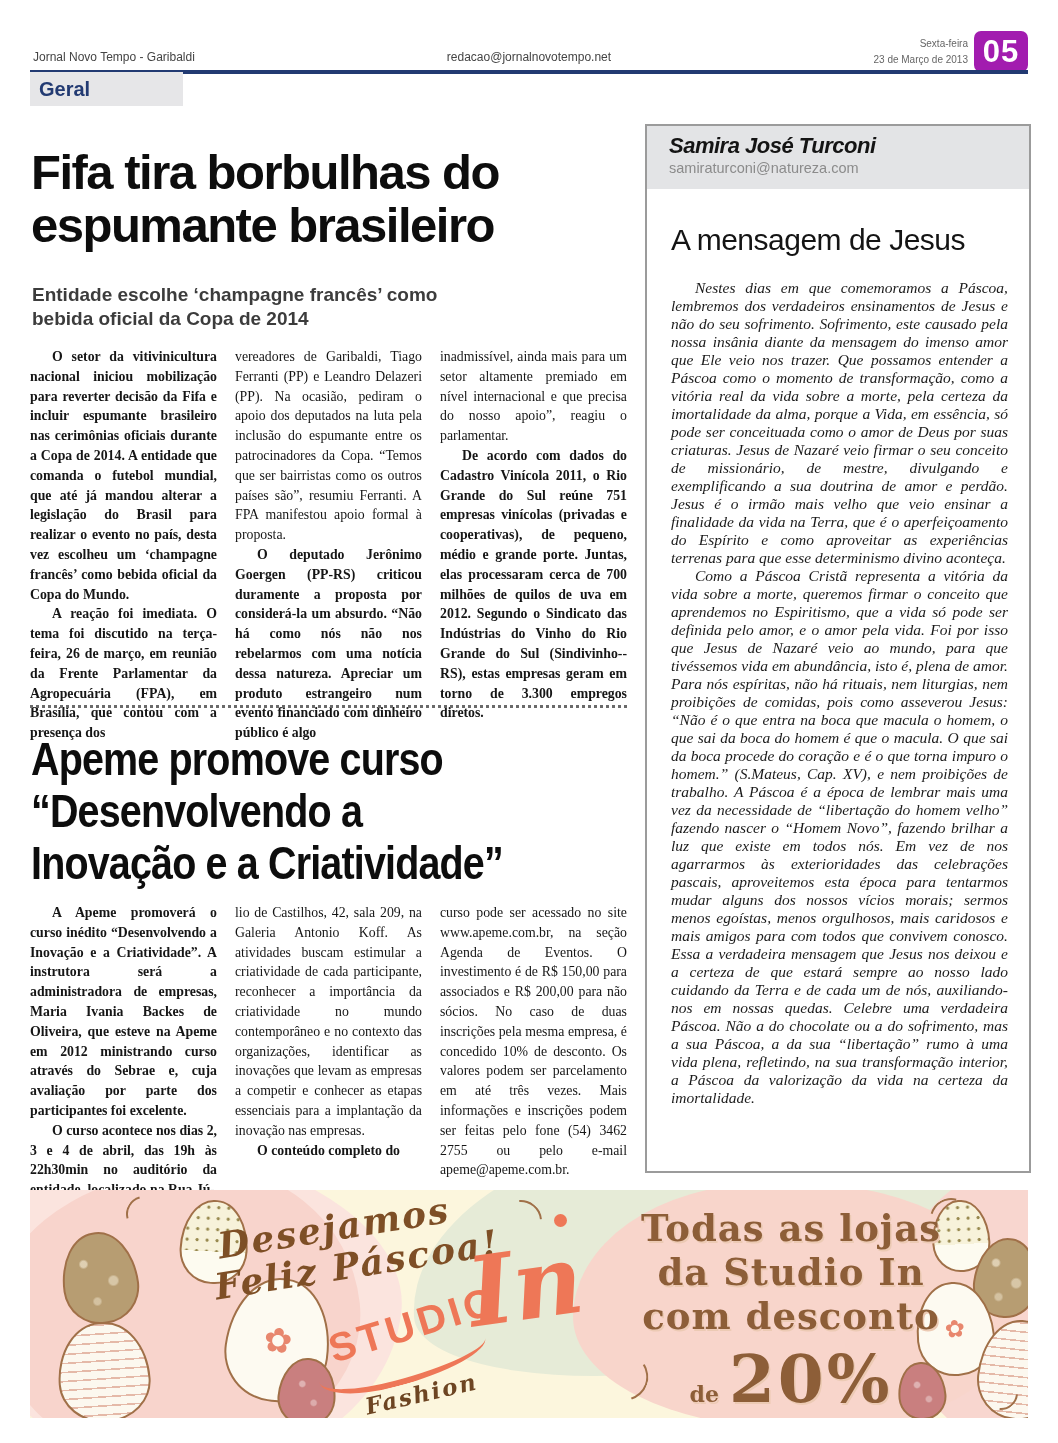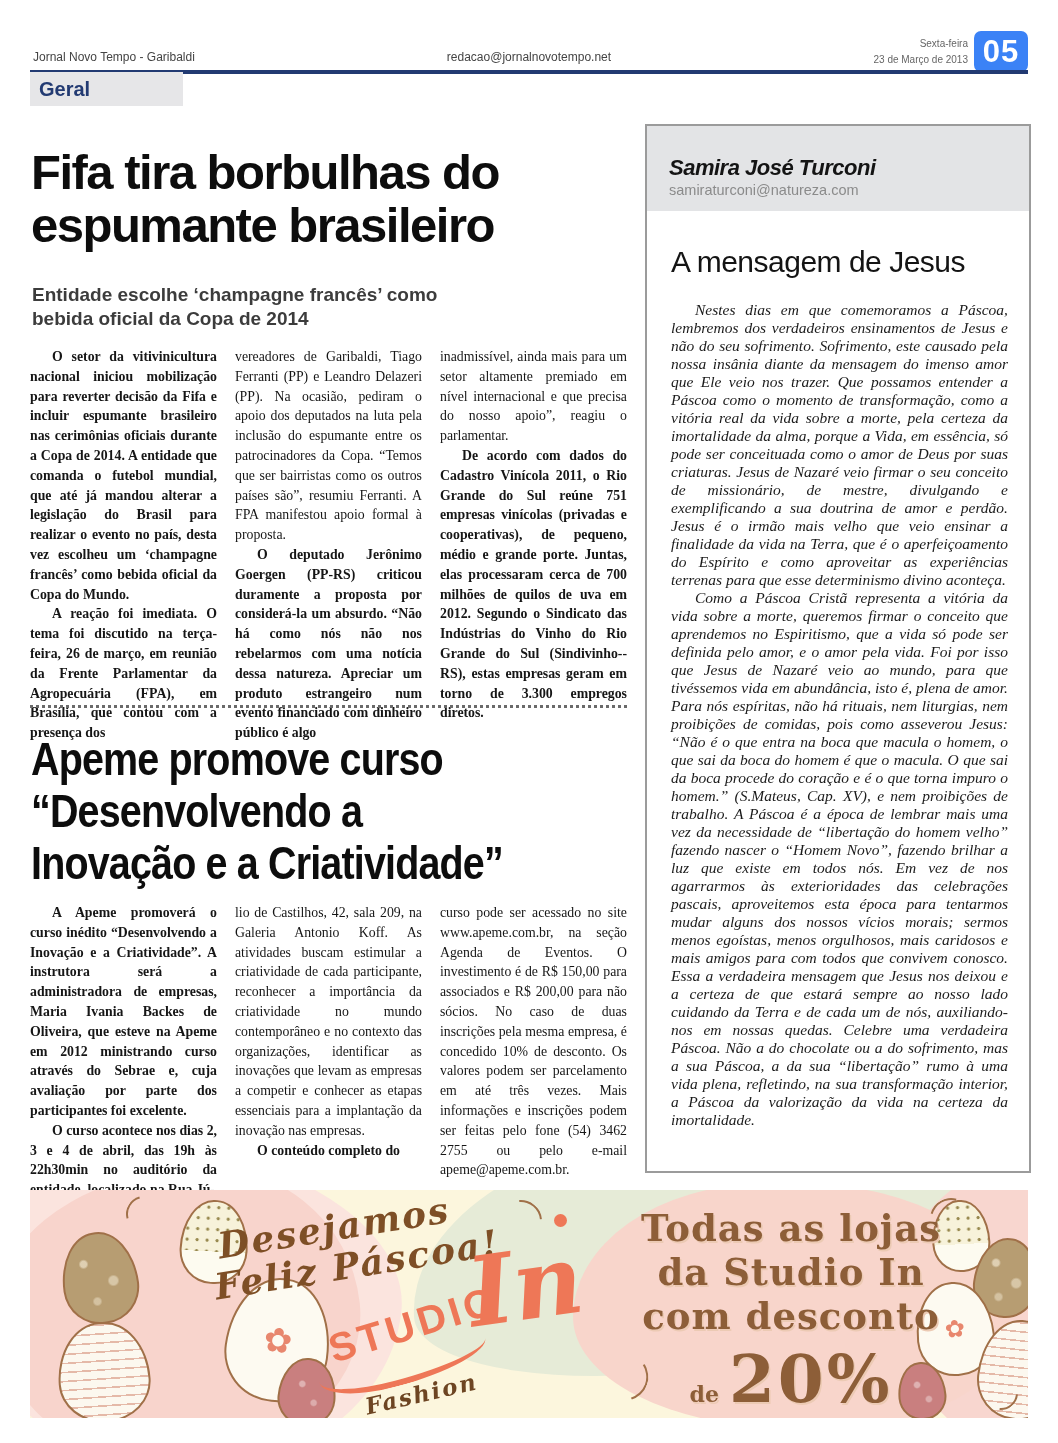--- a/index.html
+++ b/index.html
@@ -3,21 +3,21 @@
 <meta charset="utf-8">
 <style>
   html,body{margin:0;padding:0;background:#fff;}
   .page{position:relative;width:1058px;height:1443px;background:#fff;overflow:hidden;
         font-family:"Liberation Sans",sans-serif;color:#111;}
 
   
   .pub{position:absolute;left:33px;top:50px;font-size:12px;color:#444;}
   .hdr-email{position:absolute;left:0;right:0;top:50px;text-align:center;font-size:12px;color:#444;}
   .dateblock{position:absolute;right:90px;top:36px;text-align:right;font-size:10px;color:#666;line-height:16px;}
-  .pagebox{position:absolute;right:30px;top:31px;width:54px;height:41px;background:#3b82f6;border-radius:7px;
+  .pagebox{position:absolute;right:30px;top:31px;width:54px;height:41px;background:#a21caf;border-radius:7px;
            color:#fff;font-weight:bold;font-size:31px;display:flex;align-items:center;justify-content:center;letter-spacing:1px;}
   .hdr-rule{position:absolute;left:30px;right:30px;top:70px;height:4px;background:#223a72;}
   .section-bar{position:absolute;left:30px;top:72px;width:153px;height:34px;background:#e6e6e8;}
   .section-bar span{display:block;padding:6px 0 0 9px;font-size:20px;font-weight:bold;color:#223a72;}
 
   
   .a1-head{position:absolute;left:31px;top:146px;width:600px;font-weight:bold;font-size:49px;line-height:53px;
            letter-spacing:-1.5px;color:#0d0d0d;}
   .a1-sub{position:absolute;left:32px;top:283px;width:460px;font-weight:bold;font-size:19px;line-height:24px;color:#3c3c3c;}
   .cols{position:absolute;display:flex;gap:18px;}
@@ -29,21 +29,21 @@
   .dotted-rule{position:absolute;left:30px;top:705px;width:597px;border-top:3px dotted #6a6a6a;}
 
   
   .a2-head{position:absolute;left:31px;top:733px;width:730px;font-weight:bold;font-size:47px;line-height:52px;
            letter-spacing:-1px;color:#0d0d0d;transform:scaleX(0.84);transform-origin:left top;}
   .a2-cols{left:30px;top:903px;width:597px;}
 
   
   .opinion{position:absolute;left:645px;top:124px;width:386px;height:1049px;border:2px solid #9b9b9b;
            box-sizing:border-box;background:#fff;}
-  .op-head{background:#e3e4e6;padding:29px 16px 11px 22px;}
+  .op-head{background:#e3e4e6;padding:7px 16px 11px 22px;}
   .op-author{font-size:22px;font-weight:bold;font-style:italic;color:#141414;letter-spacing:-0.5px;}
   .op-sub,.op-mail{font-size:14.5px;color:#8b8b8b;line-height:19px;}
   .op-title{margin:34px 20px 0 24px;font-size:30px;font-weight:normal;color:#141414;letter-spacing:-0.5px;}
   .op-body{margin:22px 21px 0 24px;}
   .op-body p{margin:0;font-family:"Liberation Serif",serif;font-style:italic;font-size:15.5px;line-height:18px;
              text-align:justify;color:#1b1b1b;text-indent:24px;}
 
   
   .ad{position:absolute;left:30px;top:1190px;width:998px;height:228px;background:#fcf6dd;overflow:hidden;}
   .blob{position:absolute;}

